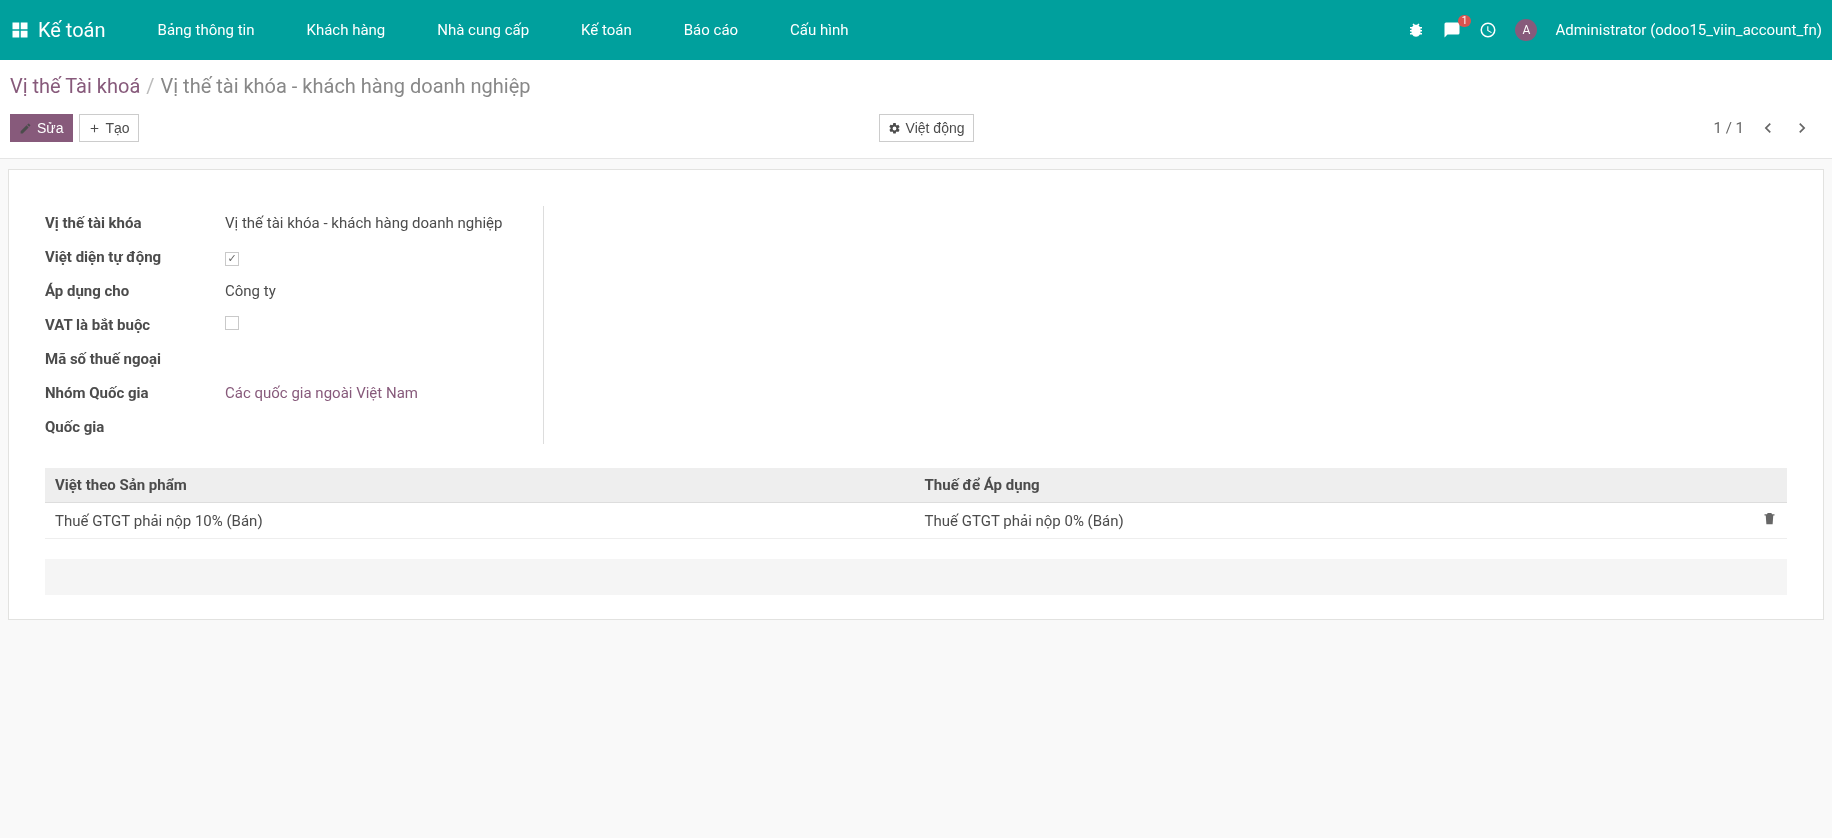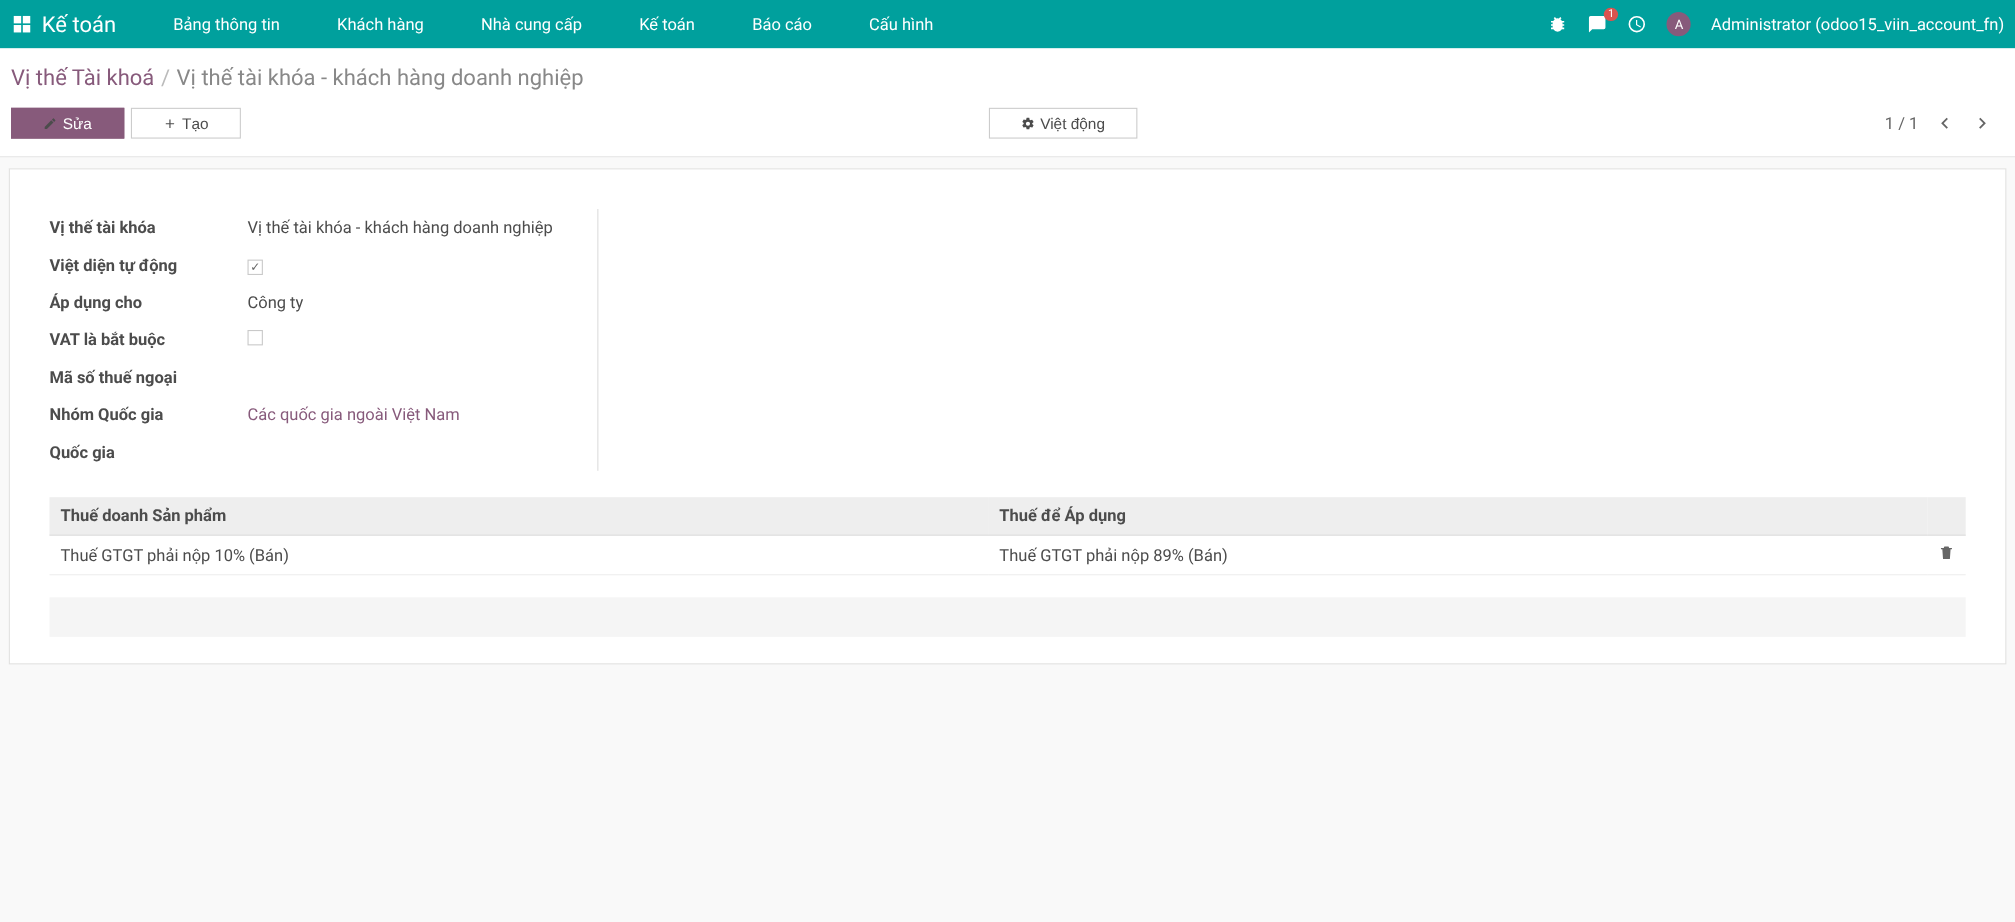--- a/index.html
+++ b/index.html
@@ -1,19 +1,19 @@
 <!DOCTYPE html>
 <html><head>
 <meta charset="utf-8">
 <style>
   * { box-sizing: border-box; margin: 0; padding: 0; }
   body { font-family: -apple-system, BlinkMacSystemFont, "Segoe UI", Roboto, "Helvetica Neue", Arial, sans-serif; font-size: 14px; color: #4c4c4c; background: #f9f9f9; }
   
   
-  .topnav { background: #00a09d; height: 44px; display: flex; align-items: center; padding: 0 10px; color: #fff; }
+  .topnav { background: #00a09d; height: 60px; display: flex; align-items: center; padding: 0 10px; color: #fff; }
   .apps-icon { width: 20px; height: 20px; display: inline-flex; align-items: center; justify-content: center; margin-right: 8px; cursor: pointer; }
   .apps-icon svg { width: 18px; height: 18px; fill: #fff; }
   .app-title { font-size: 20px; font-weight: 400; margin-right: 30px; cursor: pointer; }
   .nav-menu { display: flex; gap: 30px; flex: 1; }
   .nav-item { color: #fff; cursor: pointer; font-size: 15px; margin-left: 22px; }
   .nav-right { display: flex; align-items: center; gap: 18px; }
   .nav-right-icon { position: relative; cursor: pointer; display: inline-flex; }
   .nav-right-icon svg { width: 18px; height: 18px; fill: #fff; }
   .badge-count { position: absolute; top: -6px; right: -10px; background: #00a09d; border: 1px solid #fff; color: #fff; font-size: 10px; border-radius: 10px; padding: 0 4px; line-height: 12px; }
   .badge-count.red { background: #d9534f; border: none; }
@@ -24,21 +24,21 @@
   .control-panel { background: #fff; border-bottom: 1px solid #e5e5e5; padding: 14px 20px 16px 10px; }
   .breadcrumbs { font-size: 20px; margin-bottom: 16px; display: flex; align-items: baseline; gap: 6px; }
   .breadcrumb-link { color: #875a7b; cursor: pointer; }
   .breadcrumb-sep { color: #bbb; }
   .breadcrumb-current { color: #888; }
   .cp-row { display: flex; align-items: center; }
   .cp-left { display: flex; gap: 6px; flex: 0 0 auto; }
   .cp-center { flex: 1; display: flex; justify-content: center; }
   .cp-right { display: flex; align-items: center; gap: 12px; }
 
-  .btn { display: inline-flex; align-items: center; gap: 5px; border: 1px solid #ccc; background: #fff; padding: 5px 28px; font-size: 14px; cursor: pointer; color: #4c4c4c; }
+  .btn { display: inline-flex; align-items: center; gap: 5px; border: 1px solid #ccc; background: #fff; padding: 5px 8px; font-size: 14px; cursor: pointer; color: #4c4c4c; }
   .btn-primary { background: #875a7b; color: #fff; border-color: #875a7b; }
   .btn svg { width: 13px; height: 13px; }
   .btn-primary svg { fill: #fff; }
   .btn svg { fill: #4c4c4c; }
 
   .pager { font-size: 15px; color: #666; display: flex; align-items: center; gap: 14px; }
   .pager-arrow { cursor: pointer; display: inline-flex; }
   .pager-arrow svg { width: 20px; height: 20px; fill: #666; }
 
   
@@ -192,29 +192,29 @@
           <div class="form-value"></div>
         </div>
       </div>
     </div>
 
 
     <div class="tablewrap">
       <table>
         <thead>
           <tr>
-            <th>Thuế doanh Sản phẩm</th>
+            <th>Việt theo Sản phẩm</th>
             <th>Thuế để Áp dụng</th>
             <th class="th-action"></th>
           </tr>
         </thead>
         <tbody>
           <tr>
             <td>Thuế GTGT phải nộp 10% (Bán)</td>
-            <td>Thuế GTGT phải nộp 89% (Bán)</td>
+            <td>Thuế GTGT phải nộp 0% (Bán)</td>
             <td class="td-action">
               <svg viewBox="0 0 24 24">
                   <path d="M6 7h12l-1 14H7L6 7zm3-4h6l1 2h4v2H4V5h4l1-2z"></path>
                 </svg>
             </td>
           </tr>
         </tbody>
       </table>
       <div class="table-footer-spacer"></div>
     </div>

